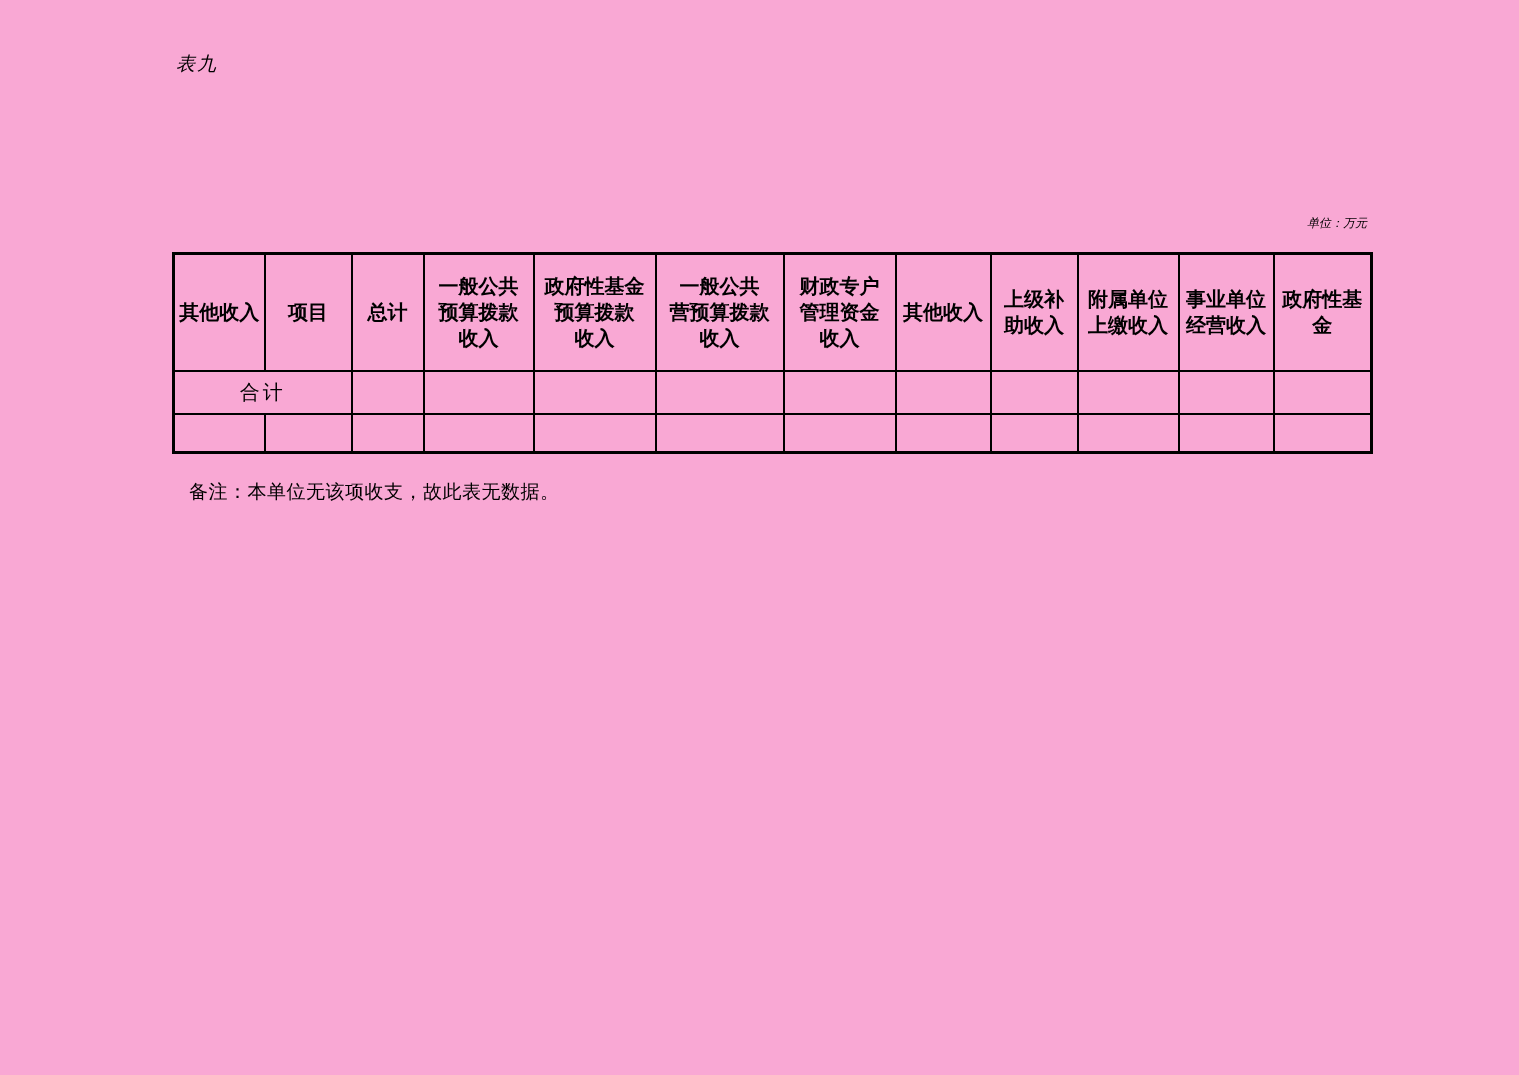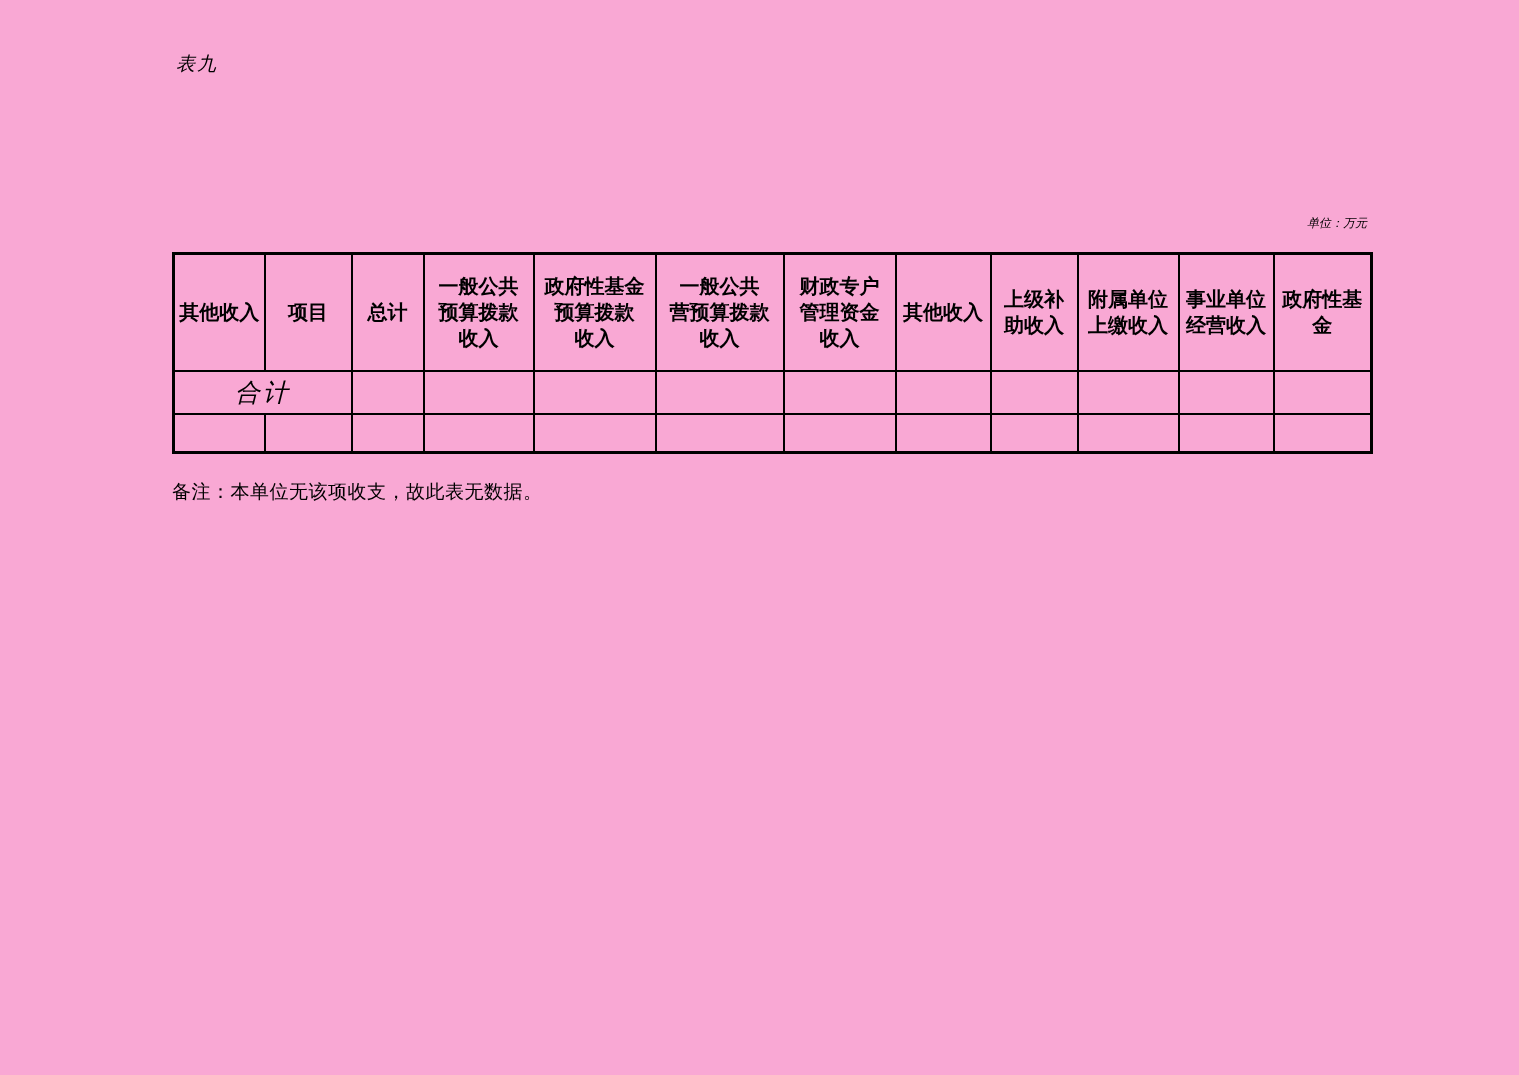--- a/index.html
+++ b/index.html
@@ -53,29 +53,28 @@
   .budget-table thead th {
     font-family: "Liberation Sans", "DejaVu Sans", sans-serif;
     font-weight: bold;
     font-size: 20px;
     line-height: 1.32;
     white-space: pre-line;
   }
   .budget-table tr.row-total { height: 43px; }
   .budget-table tr.row-blank { height: 39px; }
   .budget-table td.total-label-cell {
-    font-size: 25px;
+    font-size: 20px;
     font-family: "Liberation Serif", "DejaVu Serif", serif;
     letter-spacing: 3px;
     font-weight: normal;
-    font-style: italic;
   }
 
   .remark {
-    position: absolute; left: 172px; top: 479px;
+    position: absolute; left: 189px; top: 479px;
     font-size: 19px;
     font-family: Liberation Sans, sans-serif;
     letter-spacing: 0.5px;
   }
 </style>
 </head>
 <body>
 
 <div class="page">
 

